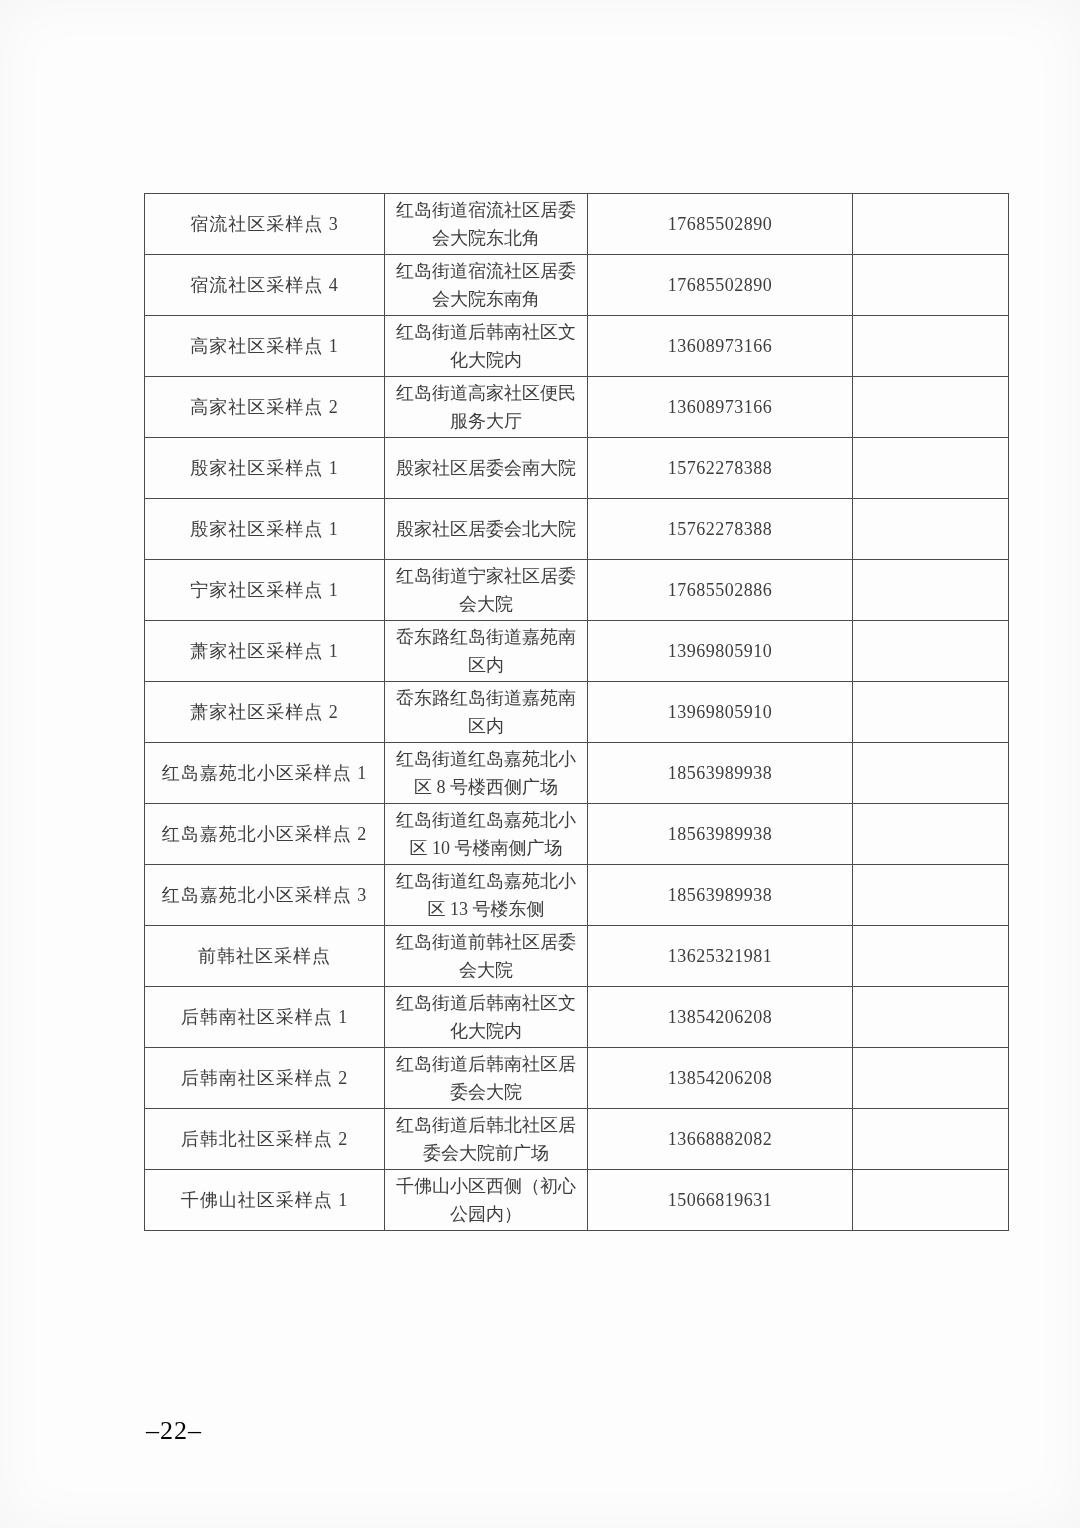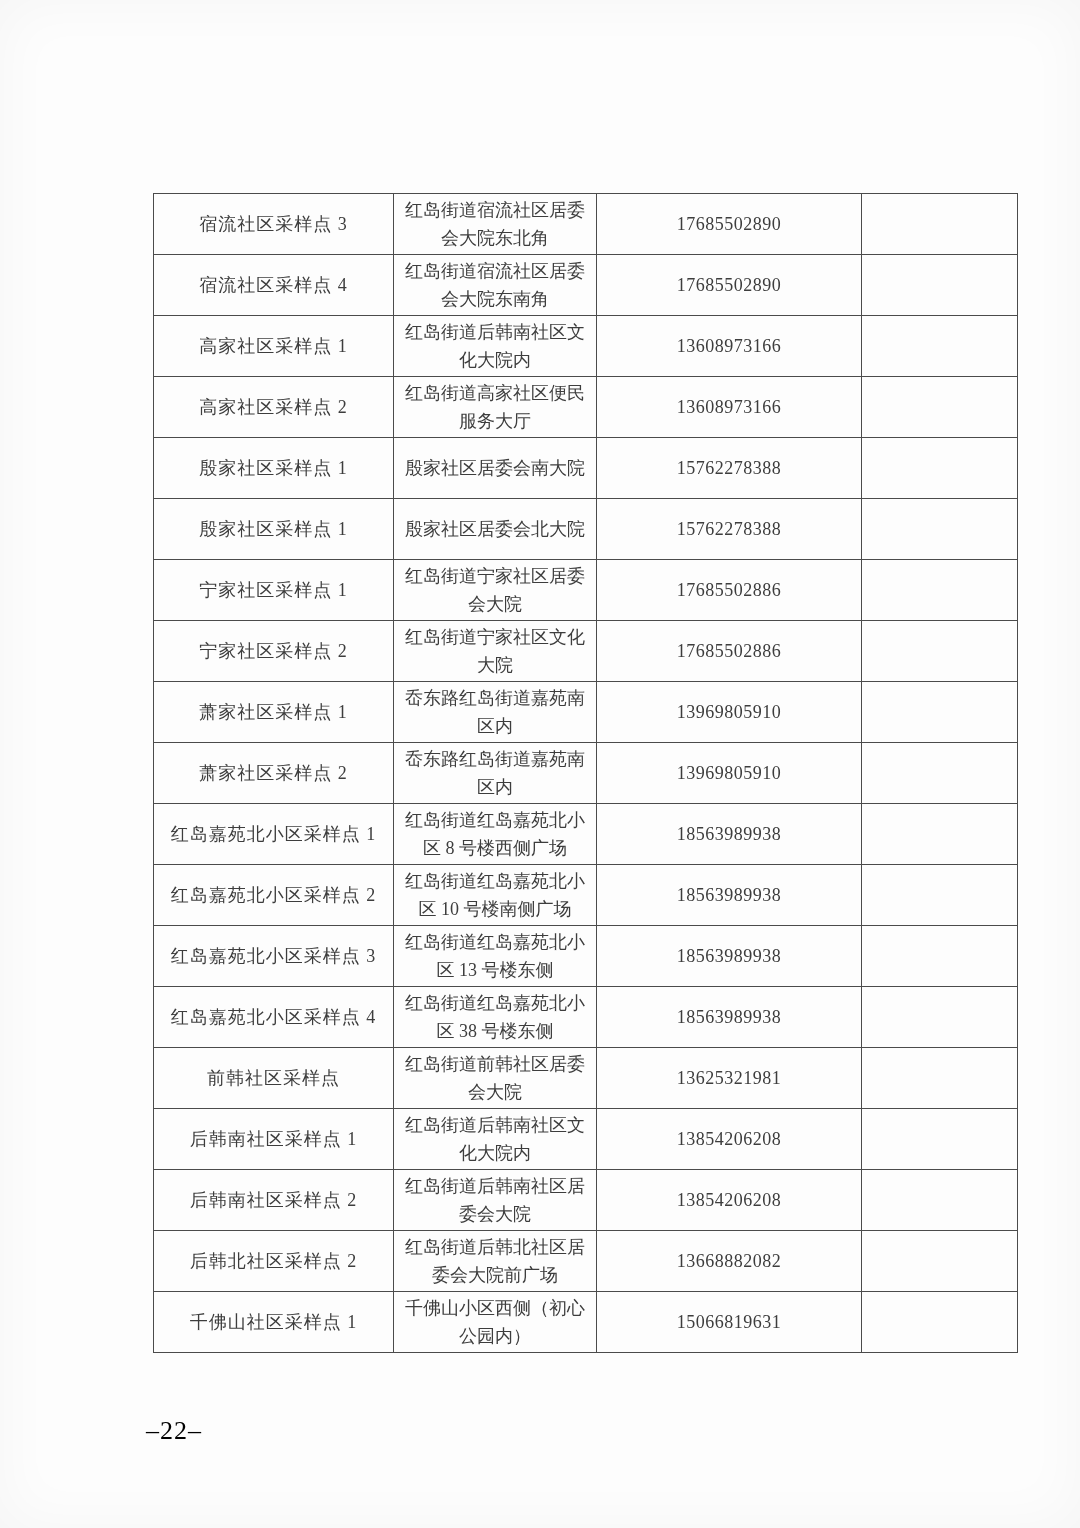--- a/index.html
+++ b/index.html
@@ -16,21 +16,21 @@
     overflow: hidden;
   }
   .page {
     position: absolute;
     inset: 0;
     background: #fdfdfd;
     box-shadow: inset 0 0 60px rgba(0,0,0,0.035);
   }
   table.sampling {
     position: absolute;
-    left: 153px;
+    left: 144px;
     top: 193px;
     width: 812px;
     border-collapse: collapse;
     table-layout: fixed;
   }
   table.sampling td {
     border: 1px solid #4b4b4b;
     height: 56px;
     text-align: center;
     vertical-align: middle;
@@ -101,26 +101,20 @@
     <td class="c-note"></td>
   </tr>
 
   <tr>
     <td class="c-name">宁家社区采样点 1</td>
     <td class="c-addr">红岛街道宁家社区居委会大院</td>
     <td class="c-phone">17685502886</td>
     <td class="c-note"></td>
   </tr>
 
-  <tr>
-    <td class="c-name">宁家社区采样点 2</td>
-    <td class="c-addr">红岛街道宁家社区文化大院</td>
-    <td class="c-phone">17685502886</td>
-    <td class="c-note"></td>
-  </tr>
 
   <tr>
     <td class="c-name">萧家社区采样点 1</td>
     <td class="c-addr">岙东路红岛街道嘉苑南区内</td>
     <td class="c-phone">13969805910</td>
     <td class="c-note"></td>
   </tr>
 
   <tr>
     <td class="c-name">萧家社区采样点 2</td>
@@ -143,26 +137,20 @@
     <td class="c-note"></td>
   </tr>
 
   <tr>
     <td class="c-name">红岛嘉苑北小区采样点 3</td>
     <td class="c-addr">红岛街道红岛嘉苑北小区 13 号楼东侧</td>
     <td class="c-phone">18563989938</td>
     <td class="c-note"></td>
   </tr>
 
-  <tr>
-    <td class="c-name">红岛嘉苑北小区采样点 4</td>
-    <td class="c-addr">红岛街道红岛嘉苑北小区 38 号楼东侧</td>
-    <td class="c-phone">18563989938</td>
-    <td class="c-note"></td>
-  </tr>
 
   <tr>
     <td class="c-name">前韩社区采样点</td>
     <td class="c-addr">红岛街道前韩社区居委会大院</td>
     <td class="c-phone">13625321981</td>
     <td class="c-note"></td>
   </tr>
 
   <tr>
     <td class="c-name">后韩南社区采样点 1</td>

